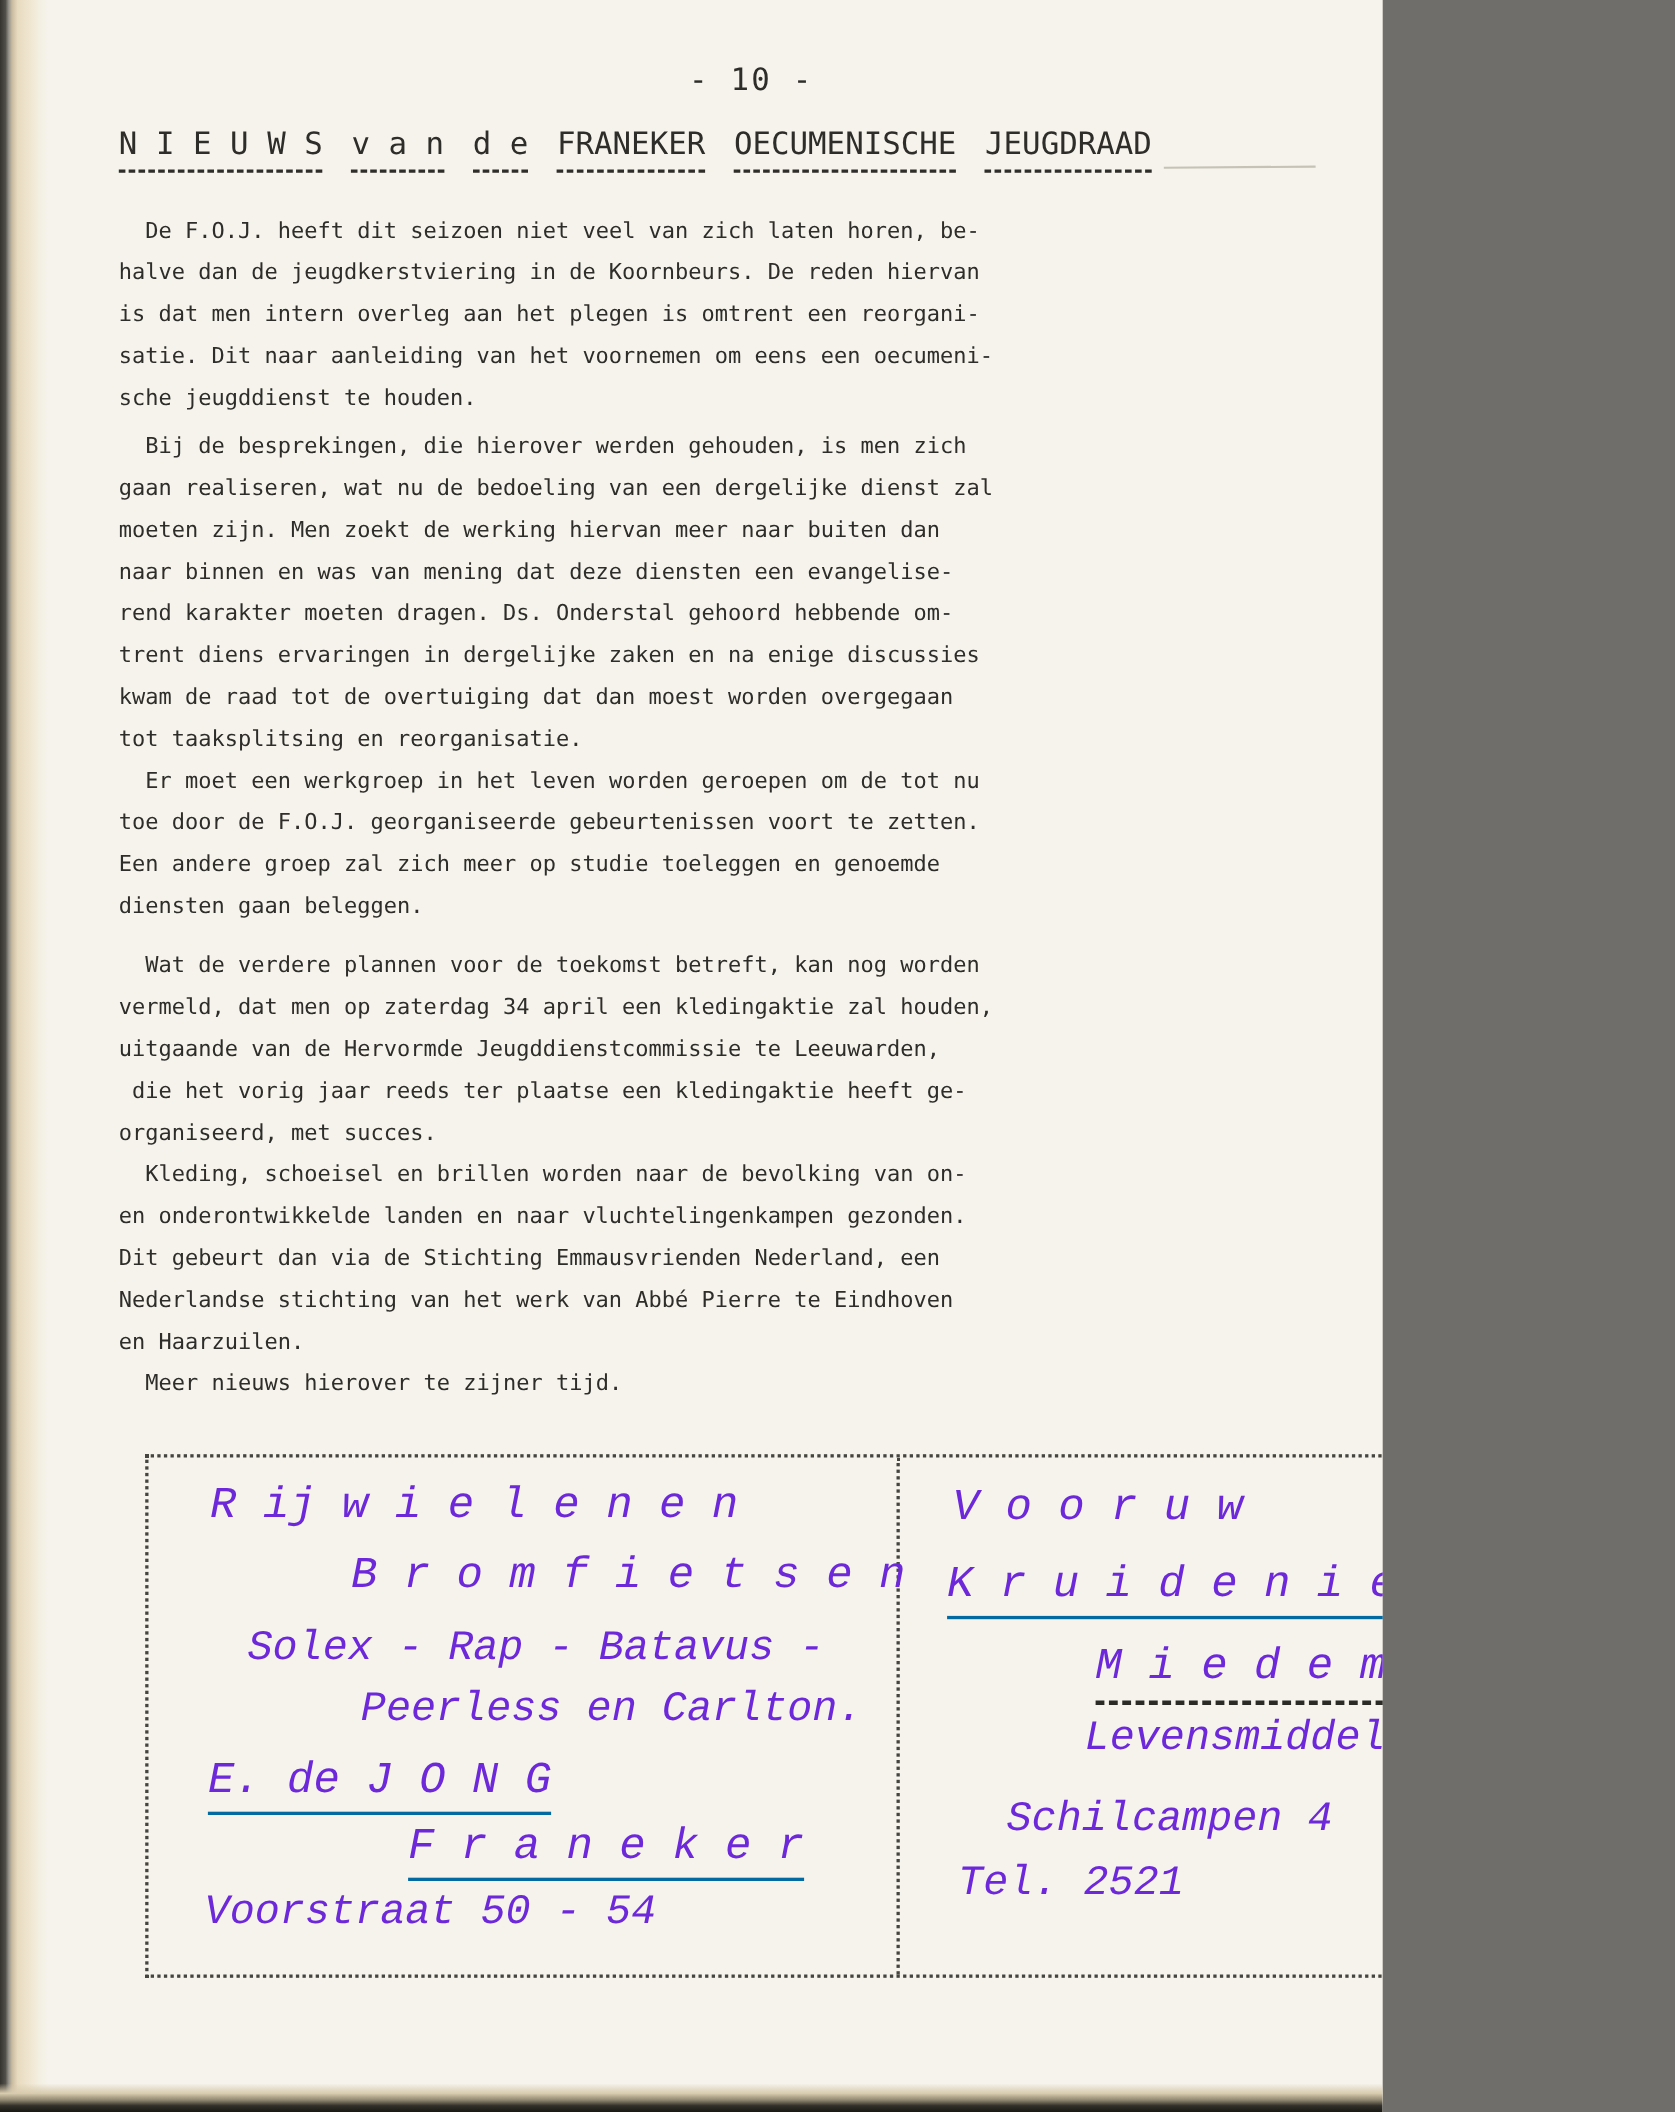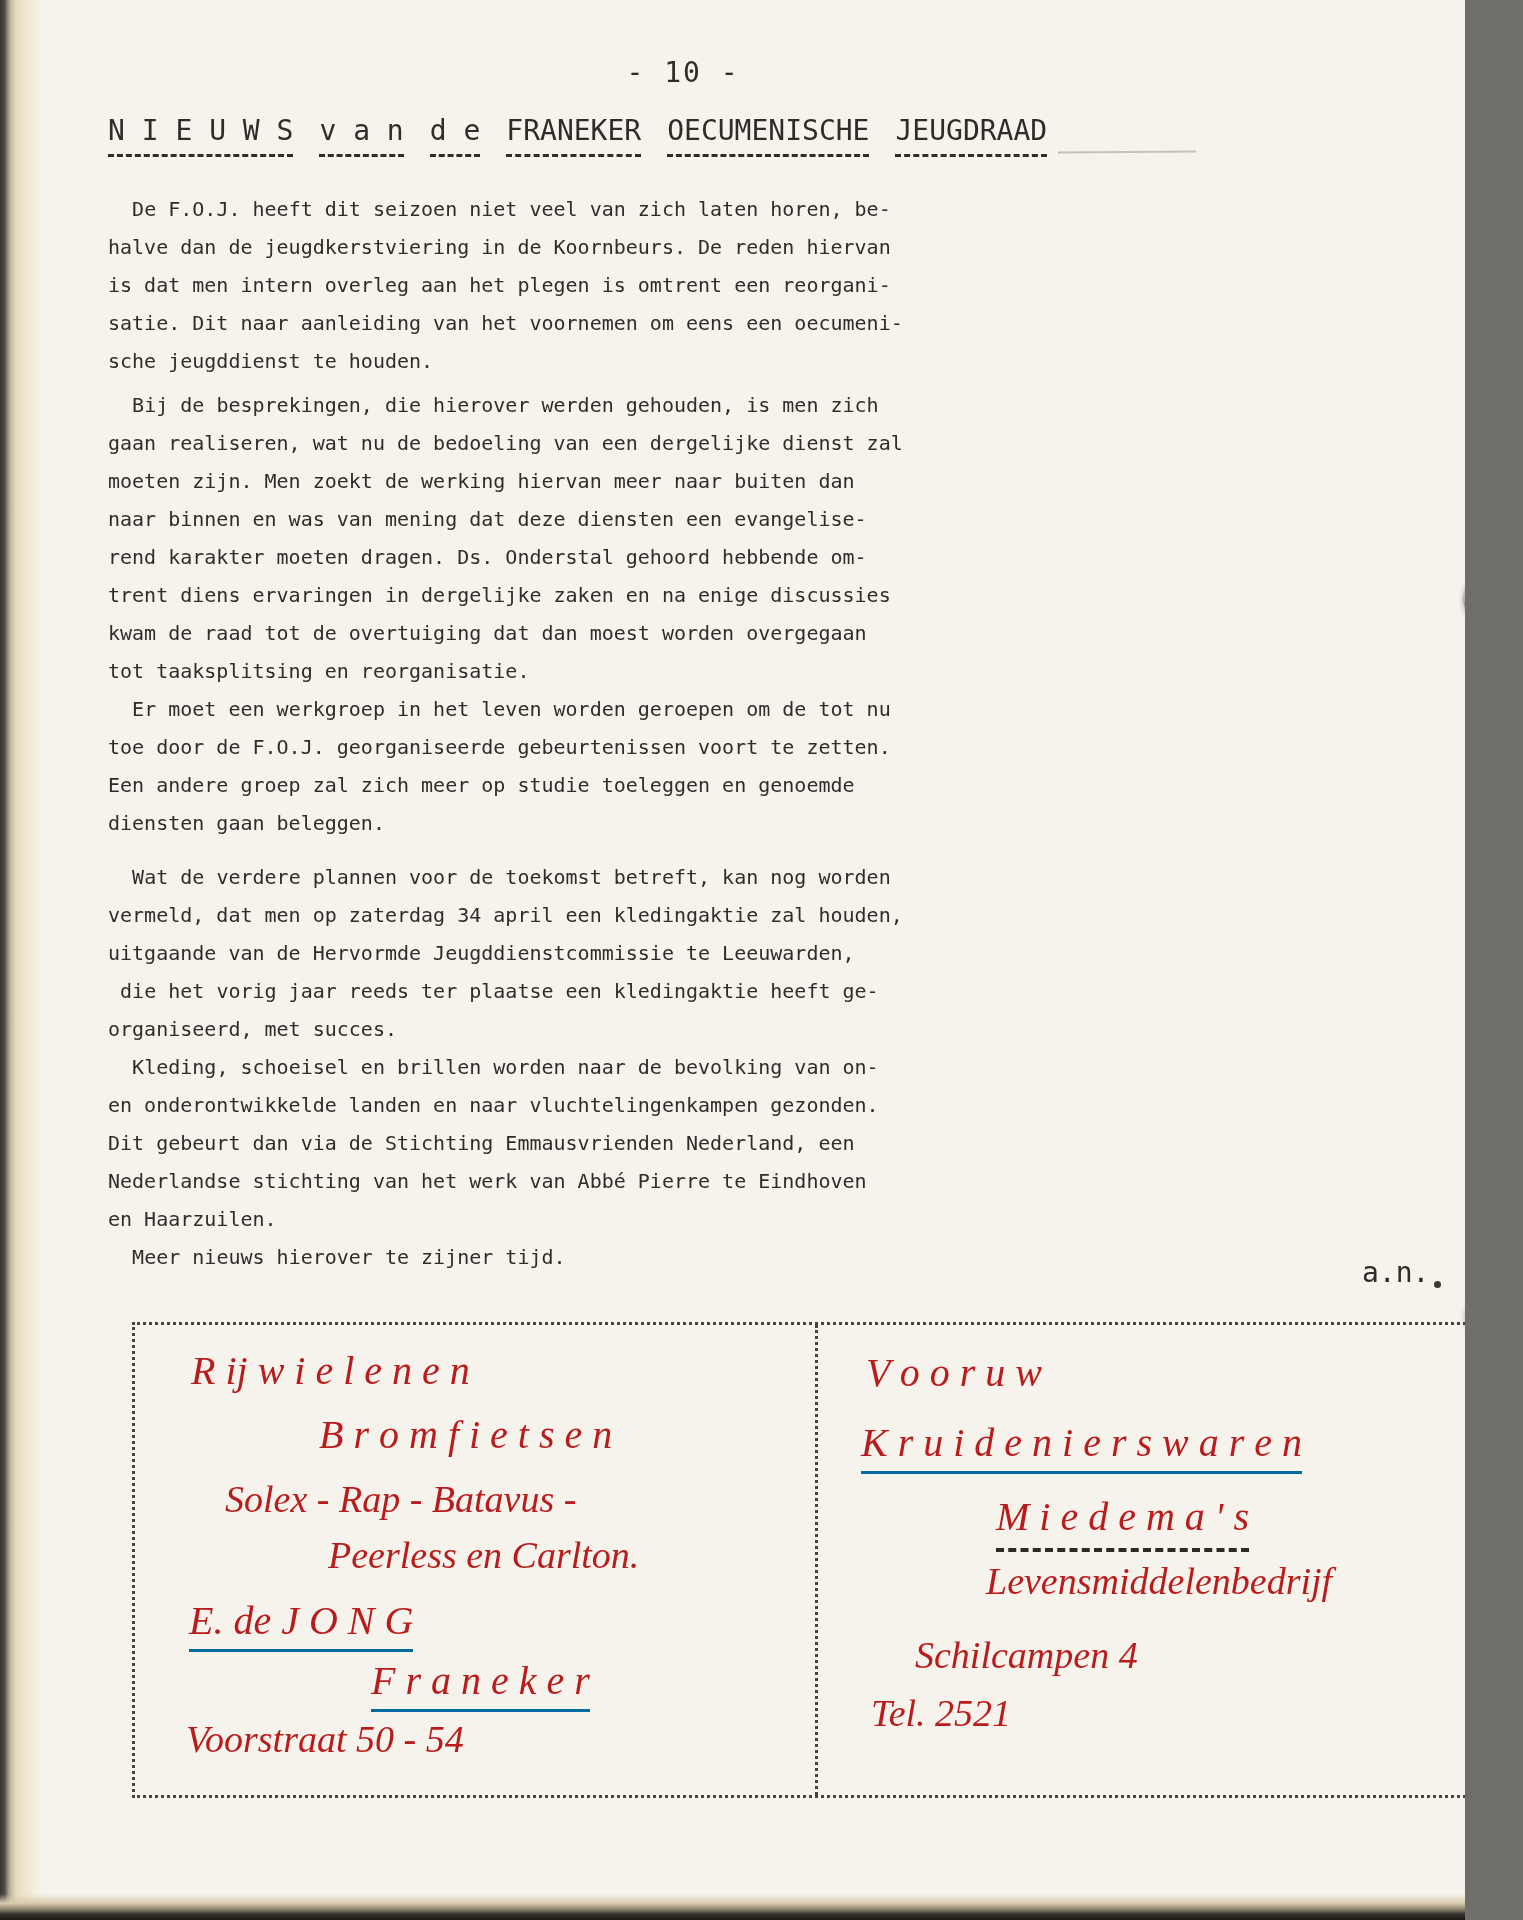--- a/index.html
+++ b/index.html
@@ -1,17 +1,17 @@
 <!DOCTYPE html>
 <html><head>
 <meta charset="utf-8">
 <style>
   html,body{margin:0;padding:0;background:#6f6e6a;}
   .page{
-    position:relative;width:1465px;height:1920px;overflow:hidden;
+    position:relative;width:1257px;height:1920px;overflow:hidden;
     background:#f5f3ec;
     font-family:"DejaVu Sans Mono",monospace;color:#2f2d29;
   }
   .edge-left{
     position:absolute;left:0;top:0;bottom:0;width:44px;
     background:linear-gradient(90deg,#35332e 0px,#51504a 5px,#96948b 8px,
       #c9bba0 11px,#e7dabf 16px,#efe5cf 26px,#f3efe2 36px,#f5f3ec 44px);
   }
   .edge-bottom{
     position:absolute;left:0;right:0;bottom:0;height:26px;
@@ -23,22 +23,22 @@
   .heading span{display:inline-block;border-bottom:3px dashed #2f2d29;padding-bottom:7px;margin-right:26px;}
   .pencil-line{position:absolute;top:151px;left:1058px;width:138px;height:2px;background:#c6c2b6;transform:rotate(-0.4deg);}
   .article{position:absolute;top:190px;left:108px;width:1200px;font-size:20px;line-height:38px;}
   .para{white-space:pre-wrap;margin:0;}
   .para.gap-sm{margin-top:6px;}
   .para.gap{margin-top:16px;}
   .signature{position:absolute;top:1256px;left:1362px;font-size:28px;}
   .adbox{position:absolute;left:132px;top:1322px;width:1333px;height:470px;border:3px dotted #46443e;}
   .divider{position:absolute;left:680px;top:0;bottom:0;width:0;border-left:3px dotted #46443e;}
   .ad-line{
-    position:absolute;font-family:Liberation Serif, serif;
-    font-style:italic;color:#b91c1c;white-space:nowrap;font-size:38px;
+    position:absolute;font-family:Liberation Mono, monospace;
+    font-style:italic;color:#6d28d9;white-space:nowrap;font-size:38px;
   }
   .big{font-size:40px;}
   .ul{border-bottom:3px solid #0369a1;padding-bottom:5px;}
   .ul-dash{border-bottom:4px dashed #2b2a25;padding-bottom:8px;}
   .al1{left:56px;top:22px;}
   .al2{left:184px;top:86px;}
   .al3{left:53px;top:152px;margin-left:37px;}
   .al4{left:193px;top:208px;}
   .al5{left:54px;top:272px;}
   .al6{left:236px;top:332px;}

